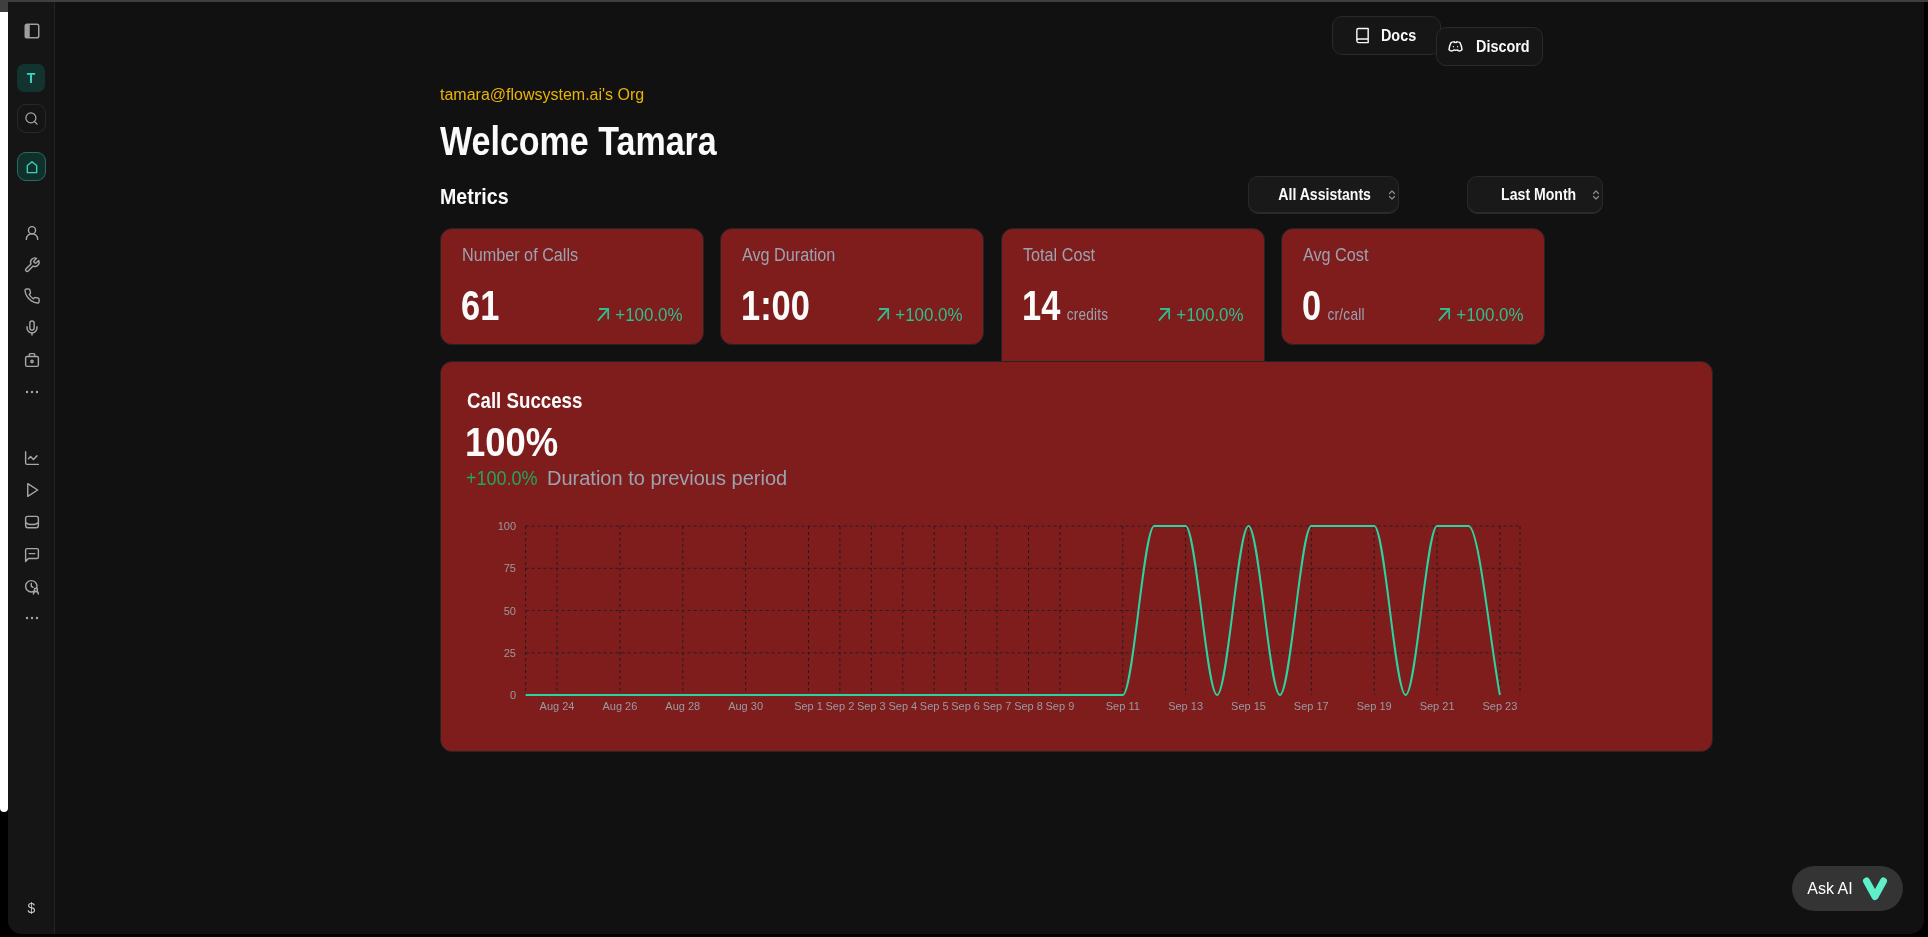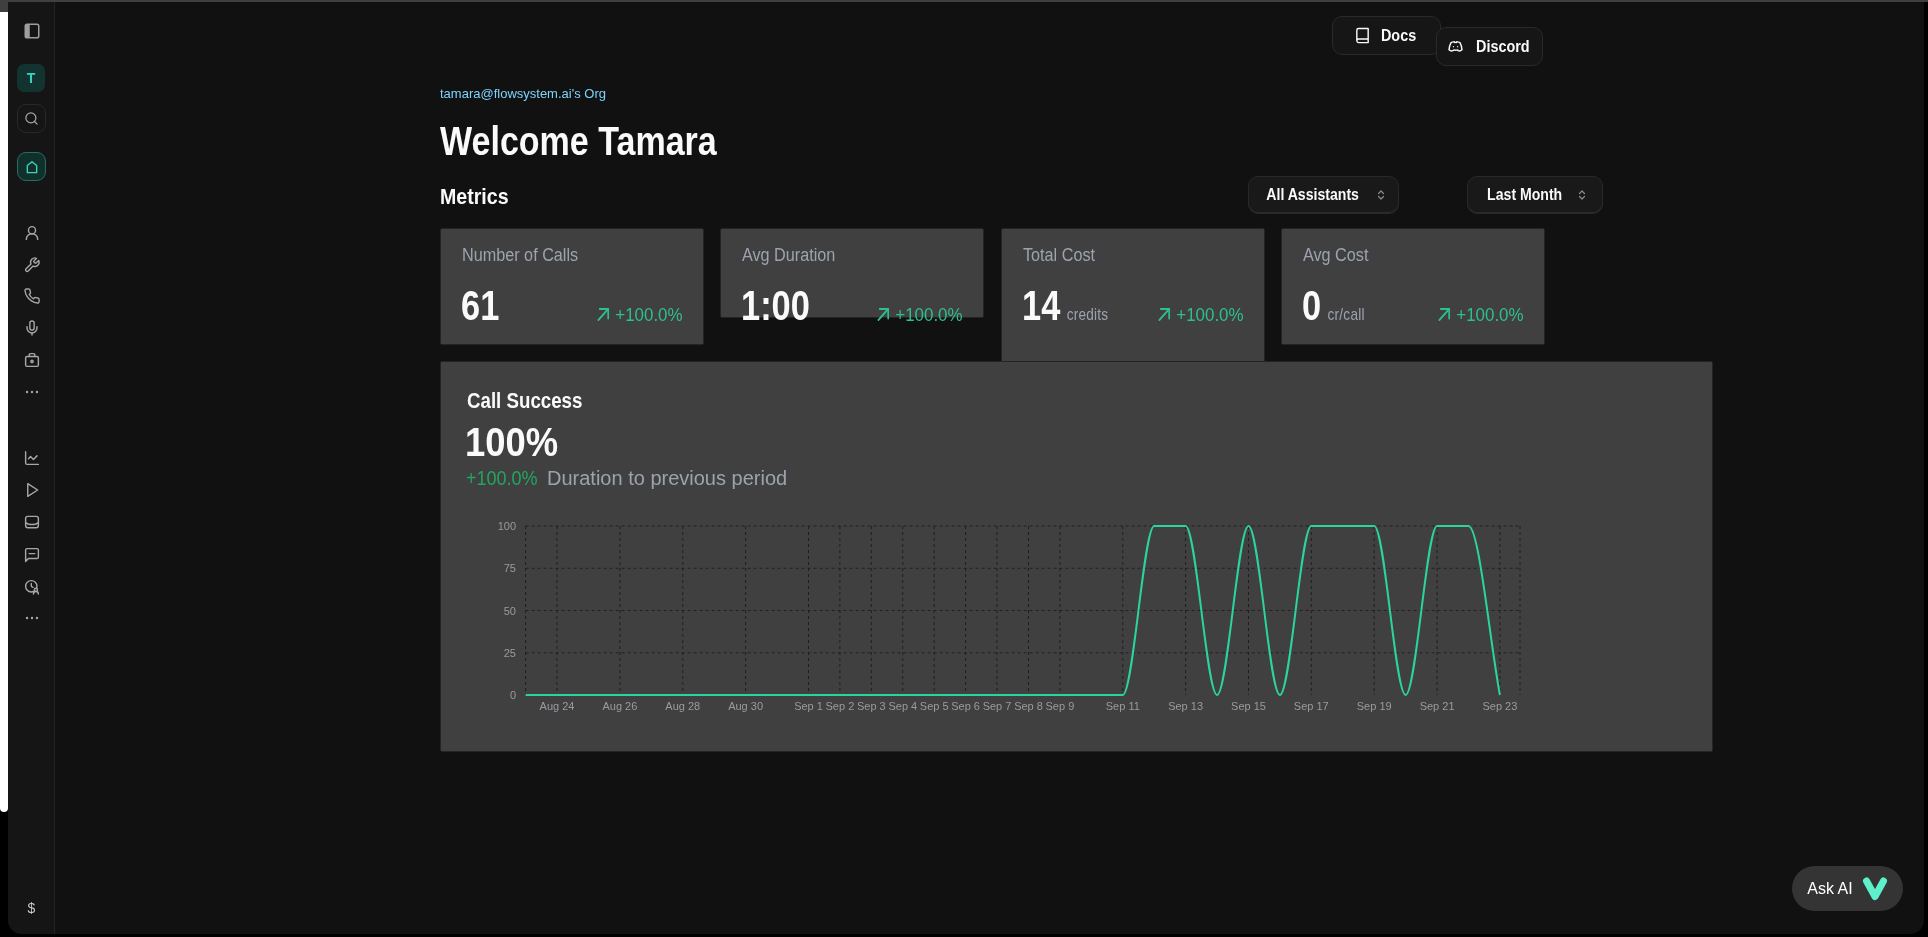--- a/index.html
+++ b/index.html
@@ -1,19 +1,19 @@
 <!DOCTYPE html>
 <html><head><meta charset="utf-8"><style>
 *{margin:0;padding:0;box-sizing:border-box}
 html,body{width:1928px;height:937px;background:#000;font-family:"Liberation Sans",sans-serif;overflow:hidden}
 .abs{position:absolute}
 #stage{position:relative;width:1928px;height:937px}
 .btn{position:absolute;display:flex;align-items:center;justify-content:center;gap:8px;background:#161617;border:1px solid #2a2a2b;border-radius:10px;color:#fafafa;font-weight:700;font-size:16px}
-.drop{position:absolute;display:flex;align-items:center;justify-content:center;gap:9px;background:#19191a;border:1px solid #29292b;border-radius:10px;color:#fafafa;font-weight:700;font-size:16px;box-shadow:inset 0 -1px 0 #2c2c2e}
-.card{position:absolute;background:#404040;border:1px solid #242425;border-radius:2px}
+.drop{position:absolute;display:flex;align-items:center;justify-content:flex-end;gap:9px;background:#19191a;border:1px solid #29292b;border-radius:10px;color:#fafafa;font-weight:700;font-size:16px;box-shadow:inset 0 -1px 0 #2c2c2e}
+.card{position:absolute;background:#7f1d1d;border:1px solid #242425;border-radius:12px}
 .clabel{position:absolute;left:21px;top:17px;font-size:18px;color:#9ca3af;line-height:1;transform:scaleX(.9);transform-origin:left top}
 .cnum{position:absolute;left:20px;top:55px;font-size:43px;font-weight:600;color:#fafafa;line-height:1;display:flex;align-items:baseline;transform:scaleX(.8);transform-origin:left top}
 .cunit{font-size:17px;font-weight:400;color:#9ca3af;margin-left:8px;letter-spacing:.3px}
 .cpct{position:absolute;display:flex;align-items:center;gap:6px;color:#2fbf8f;font-size:19px;font-weight:500;line-height:1;transform:scaleX(.89);transform-origin:right top}
 .sic{position:absolute;left:31.5px;transform:translate(-50%,-50%);display:flex;align-items:center;justify-content:center}
 </style></head><body>
 <div id="stage">
  <div class="abs" id="app" style="left:8px;top:2px;width:1916px;height:932px;background:#111112;border-radius:0 0 14px 14px;overflow:hidden">
    <div class="abs" style="left:0;top:0;width:47px;height:932px;background:#151516;border-right:1px solid #242425"></div>
  </div>
@@ -120,21 +120,21 @@
     </div>
  <div class="btn" style="left:1436px;top:27px;width:107px;height:39px">
       <svg width="19" height="19" viewBox="0 0 24 24" fill="none" stroke="#fafafa" stroke-width="1.8" stroke-linecap="round" stroke-linejoin="round">
         <path d="M8.7 17.3c-2.2.9-4-.3-4.9-1.2.3-3.2 1.1-6.2 2.6-8.9C7.7 6.3 9 5.9 10.3 5.8l.4 1.1c.9-.15 1.7-.15 2.6 0l.4-1.1c1.3.1 2.6.5 3.9 1.4 1.5 2.7 2.3 5.7 2.6 8.9-.9.9-2.7 2.1-4.9 1.2l-.5-1c-1.6.5-3.4.5-5 0z"></path>
         <circle cx="9.4" cy="12.3" r="0.8" fill="#fafafa" stroke="none"></circle>
         <circle cx="14.6" cy="12.3" r="0.8" fill="#fafafa" stroke="none"></circle>
       </svg>
       <span style="transform:scaleX(.9)">Discord</span>
     </div>
 
- <div class="abs" style="left:440px;top:87px;font-size:13px;color:#7dd3fc;line-height:1">tamara@flowsystem.ai's Org</div>
+ <div class="abs" style="left:440px;top:87px;font-size:16px;color:#eab308;line-height:1">tamara@flowsystem.ai's Org</div>
  <div class="abs" style="left:440px;top:121px;font-size:41px;font-weight:700;color:#fafafa;line-height:1;transform:scaleX(.83);transform-origin:left top">Welcome Tamara</div>
  <div class="abs" style="left:440px;top:186px;font-size:22px;font-weight:700;color:#fafafa;line-height:1;transform:scaleX(.89);transform-origin:left top">Metrics</div>
 
  <div class="drop" style="left:1248px;top:176px;width:151px;height:38px">
       <span style="transform:scaleX(.88)">All Assistants</span>
       <svg width="12" height="12" viewBox="0 0 24 24" fill="none" stroke="#8a8a90" stroke-width="2.4" stroke-linecap="round" stroke-linejoin="round">
         <path d="m7 9 5-5 5 5"></path>
         <path d="m7 15 5 5 5-5"></path>
       </svg>
     </div>
@@ -147,21 +147,21 @@
     </div>
 
  <div class="card" style="left:440px;top:228px;width:264px;height:117px">
    <div class="clabel">Number of Calls</div>
    <div class="cnum">61</div>
    <div class="cpct" style="right:20px;top:76px"><svg width="15" height="15" viewBox="0 0 15 15" fill="none" stroke="#2fbf8f" stroke-width="1.9" stroke-linecap="round" stroke-linejoin="round">
           <path d="M2 13 13 2"></path>
           <path d="M3.5 2H13v9.5"></path>
         </svg>+100.0%</div>
  </div>
- <div class="card" style="left:720px;top:228px;width:264px;height:90px">
+ <div class="card" style="left:720px;top:228px;width:264px;height:117px">
    <div class="clabel">Avg Duration</div>
    <div class="cnum">1:00</div>
    <div class="cpct" style="right:20px;top:76px"><svg width="15" height="15" viewBox="0 0 15 15" fill="none" stroke="#2fbf8f" stroke-width="1.9" stroke-linecap="round" stroke-linejoin="round">
           <path d="M2 13 13 2"></path>
           <path d="M3.5 2H13v9.5"></path>
         </svg>+100.0%</div>
  </div>
  <div class="card" style="left:1001px;top:228px;width:264px;height:151px">
    <div class="clabel">Total Cost</div>
    <div class="cnum">14<span class="cunit">credits</span></div>

